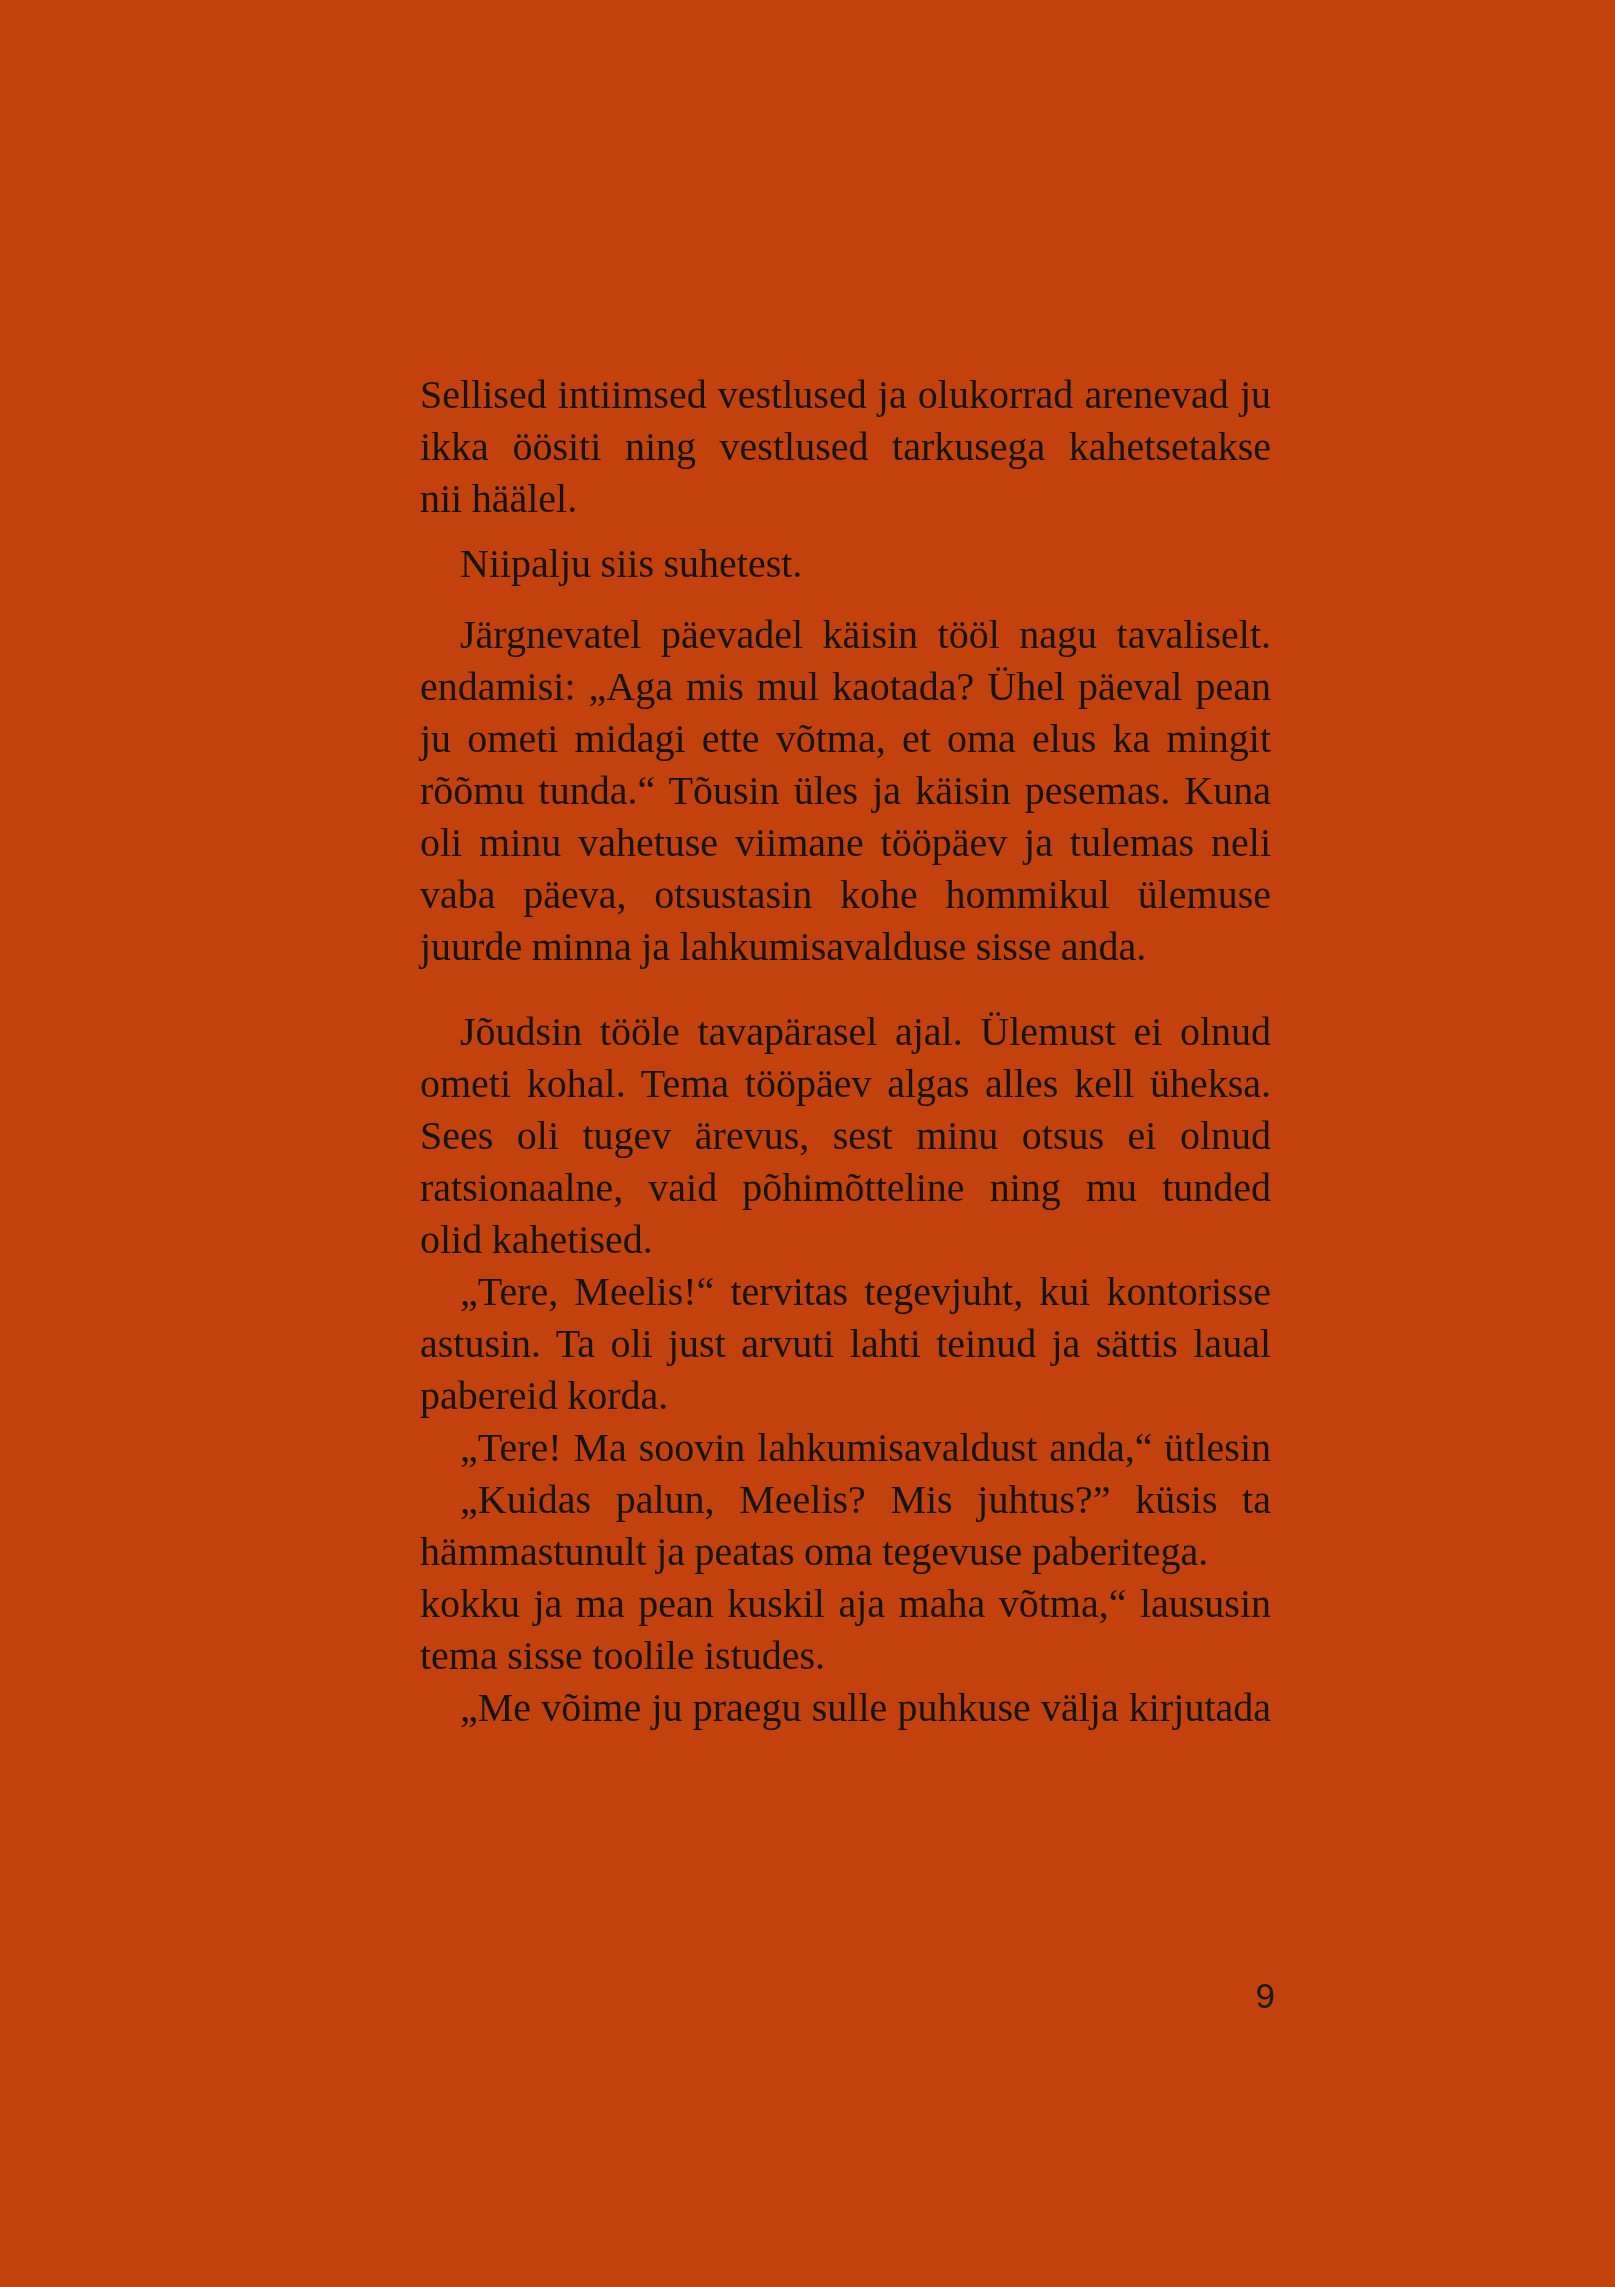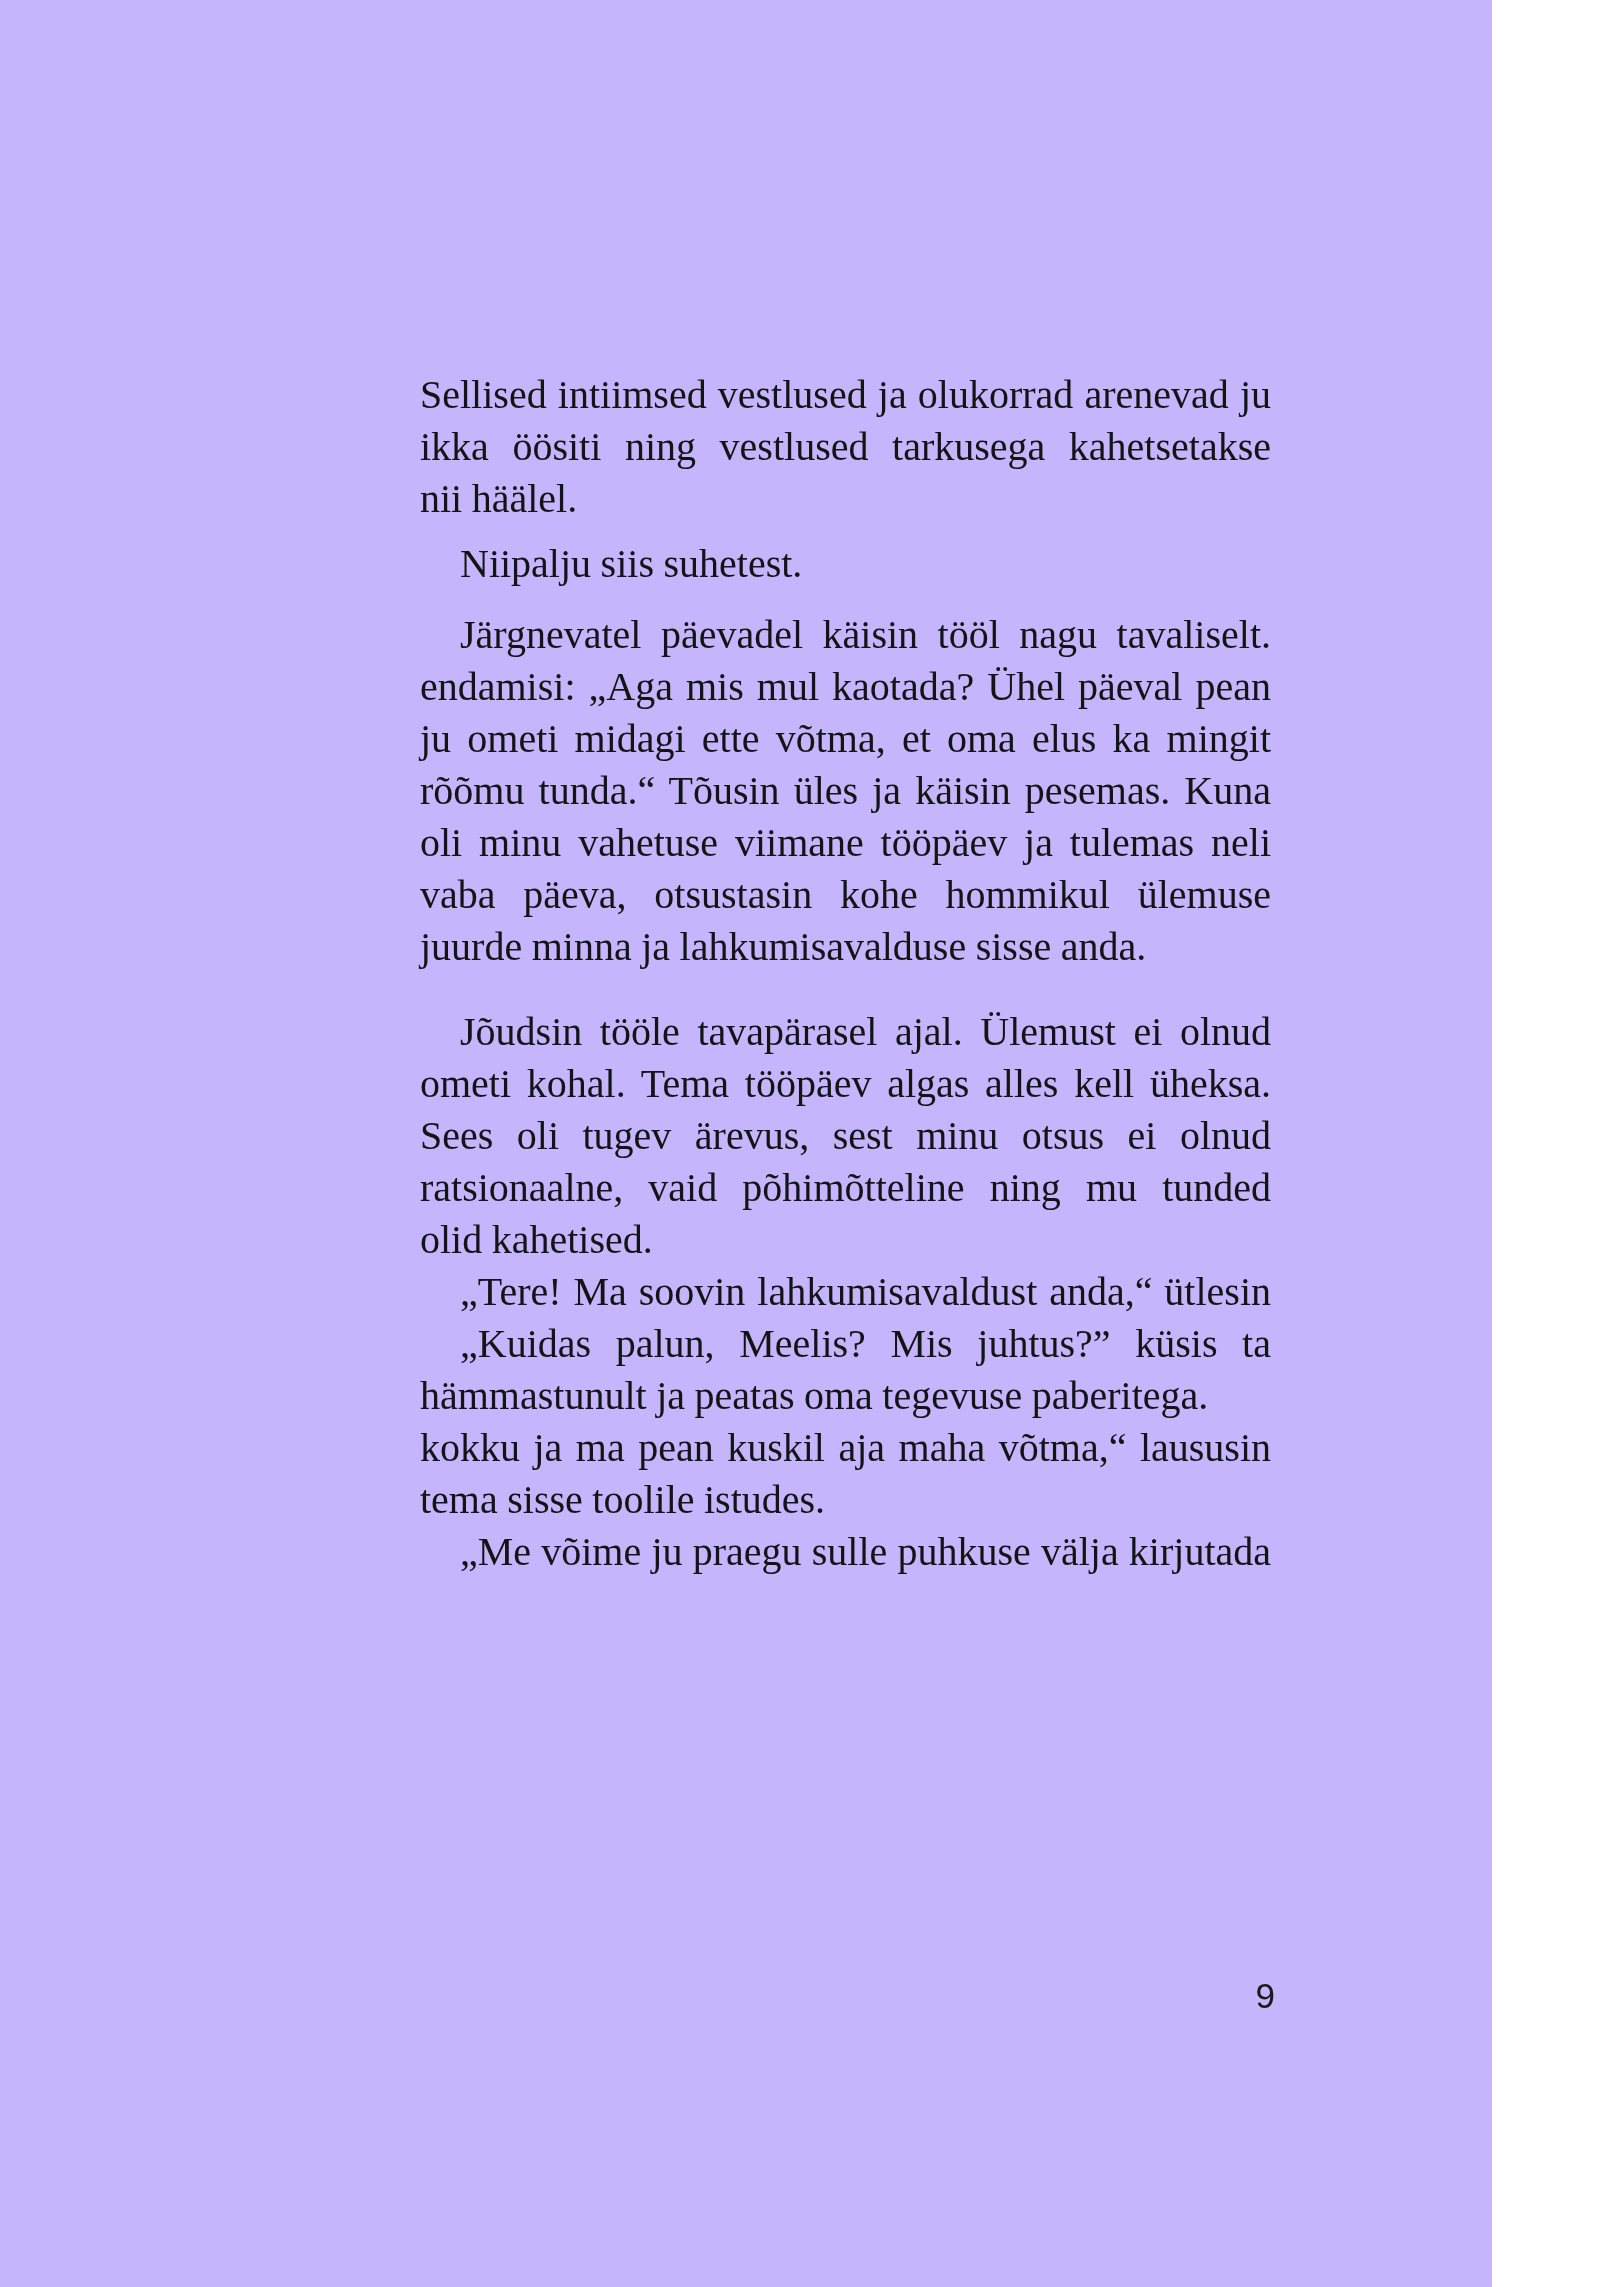--- a/index.html
+++ b/index.html
@@ -2,23 +2,23 @@
 <html style="font-size:14.8px"><head>
 <meta charset="utf-8">
 <style>
   html, body {
     margin: 0;
     padding: 0;
     background: #ffffff;
   }
   .page {
     position: relative;
-    width: 1492px;
+    width: 1615px;
     height: 2288px;
-    background: #c4b5fd;
+    background: #c2410c;
     overflow: hidden;
     font-family: "Liberation Serif", "DejaVu Serif", serif;
     color: #141414;
   }
   .textblock {
     position: absolute;
     left: 420px;
     top: 369px;
     width: 851px;
   }
@@ -78,20 +78,25 @@
     </div>
 
     <div class="para sp3">
       <div class="line ind">Jõudsin tööle tavapärasel ajal. Ülemust ei olnud</div>
       <div class="line">ometi kohal. Tema tööpäev algas alles kell üheksa.</div>
       <div class="line">Sees oli tugev ärevus, sest minu otsus ei olnud</div>
       <div class="line">ratsionaalne, vaid põhimõtteline ning mu tunded</div>
       <div class="line last">olid kahetised.</div>
     </div>
 
+    <div class="para">
+      <div class="line ind">„Tere, Meelis!“ tervitas tegevjuht, kui kontorisse</div>
+      <div class="line">astusin. Ta oli just arvuti lahti teinud ja sättis laual</div>
+      <div class="line last">pabereid korda.</div>
+    </div>
 
     <div class="para">
       <div class="line ind">„Tere! Ma soovin lahkumisavaldust anda,“ ütlesin</div>
     </div>
 
     <div class="para">
       <div class="line ind">„Kuidas palun, Meelis? Mis juhtus?” küsis ta</div>
       <div class="line last">hämmastunult ja peatas oma tegevuse paberitega.</div>
     </div>
 

